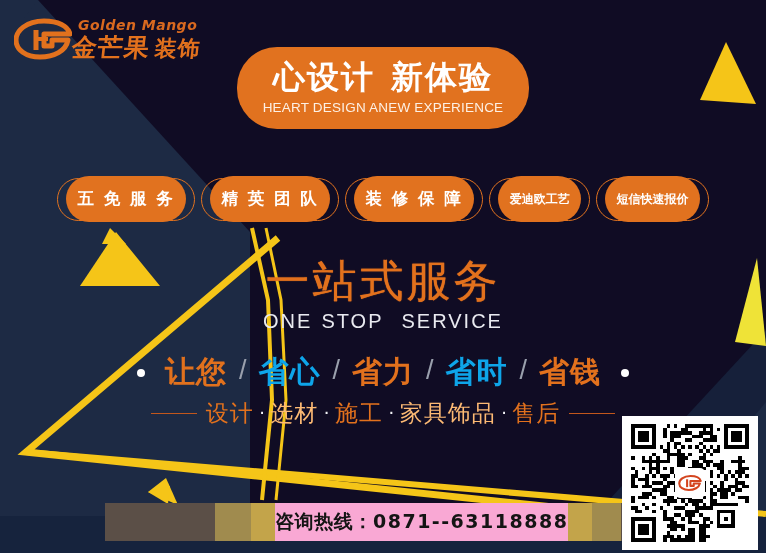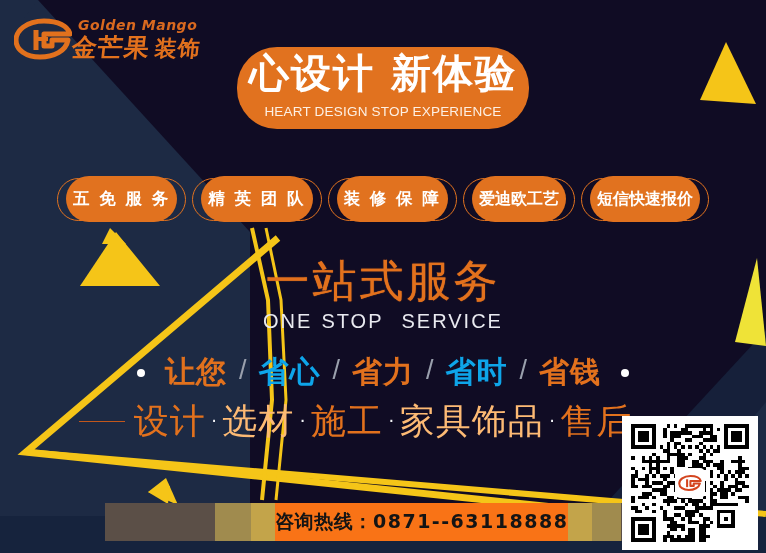--- a/index.html
+++ b/index.html
@@ -42,23 +42,23 @@
   
   .hero{
     position:absolute;left:237px;top:47px;
     width:292px;height:82px;
     background:#e1721f;border-radius:40px;
     display:flex;flex-direction:column;
     align-items:center;justify-content:center;
     z-index:5;
   }
   .hero-cn{
-    color:#ffffff;font-size:40px;font-weight:bold;
+    color:#ffffff;font-size:32px;font-weight:bold;
     letter-spacing:2px;line-height:1;
-    font-family:Liberation Mono, monospace;
+    font-family:Liberation Sans, sans-serif;
     white-space:nowrap;
   }
   .hero-cn .gap{display:inline-block;width:16px;}
   .hero-en{
     color:#fdf0e4;font-size:13.5px;font-weight:normal;
     letter-spacing:.2px;margin-top:7px;white-space:nowrap;
   }
 
   
   .badges{
@@ -80,21 +80,21 @@
     position:relative;
     width:calc(100% - 18px);height:46px;
     background:#e1721f;border-radius:23px;
     display:flex;align-items:center;justify-content:center;
   }
   .badge .txt{
     color:#ffffff;font-size:16.5px;font-weight:bold;
     letter-spacing:2px;white-space:nowrap;
     font-family:"DejaVu Sans",sans-serif;
   }
-  .badge.tight .txt{letter-spacing:0px;font-size:16px;}
+  .badge.tight .txt{letter-spacing:0px;font-size:12px;}
 
   
   .center{
     position:absolute;left:0;right:0;top:258px;
     text-align:center;z-index:5;
   }
   .onestop-cn{
     color:#e2711d;font-size:44px;font-weight:normal;
     letter-spacing:3px;line-height:1.05;
     font-family:"DejaVu Sans",sans-serif;
@@ -133,41 +133,41 @@
   .services{
     position:absolute;left:0;right:0;top:398px;
     display:flex;align-items:center;justify-content:center;
     z-index:5;
   }
   .services .rule{
     width:46px;height:1.5px;background:#c2571c;
     margin:0 9px;flex:0 0 auto;
   }
   .services .w{
-    font-size:35px;font-weight:normal;letter-spacing:1px;
+    font-size:23px;font-weight:normal;letter-spacing:1px;
     font-family:"DejaVu Sans",sans-serif;white-space:nowrap;
   }
   .services .w.or{color:#e2711d;}
   .services .w.wh{color:#fdba74;}
   .services .sep{
     color:#f2f3f6;font-size:20px;margin:0 5px;
     transform:translateY(-2px);
   }
 
   
   .bottombar{
     position:absolute;left:105px;top:503px;
     width:552px;height:38px;
     display:flex;align-items:stretch;z-index:6;
   }
   .bb-brown{background:#5b4f47;}
   .bb-gold {background:#c3a44a;}
   .bb-gold2{background:#a08b4e;}
   .bb-yellow{
-    background:#f97316;flex:1 1 auto;
+    background:#f9a8d4;flex:1 1 auto;
     display:flex;align-items:center;justify-content:center;
   }
   .bb-yellow .hot{
     color:#141414;font-size:19px;font-weight:bold;
     letter-spacing:.6px;white-space:nowrap;
     font-family:"DejaVu Sans",sans-serif;
   }
   .bb-yellow .hot .num{letter-spacing:1.5px;}
 
   
@@ -239,21 +239,21 @@
       <span class="logo-cn">
         <span>金芒果</span><span class="deco">装饰</span>
       </span>
     </span>
   </div>
 
   <div class="hero">
     <div class="hero-cn">
       <span>心设计</span><span class="gap"></span><span>新体验</span>
     </div>
-    <div class="hero-en">HEART DESIGN STOP EXPERIENCE</div>
+    <div class="hero-en">HEART DESIGN ANEW EXPERIENCE</div>
   </div>
 
   <div class="badges">
     <div class="badge">
       <span class="ring"></span>
       <span class="fill">
         <span class="txt">五 免 服 务</span>
       </span>
     </div>
     <div class="badge">

